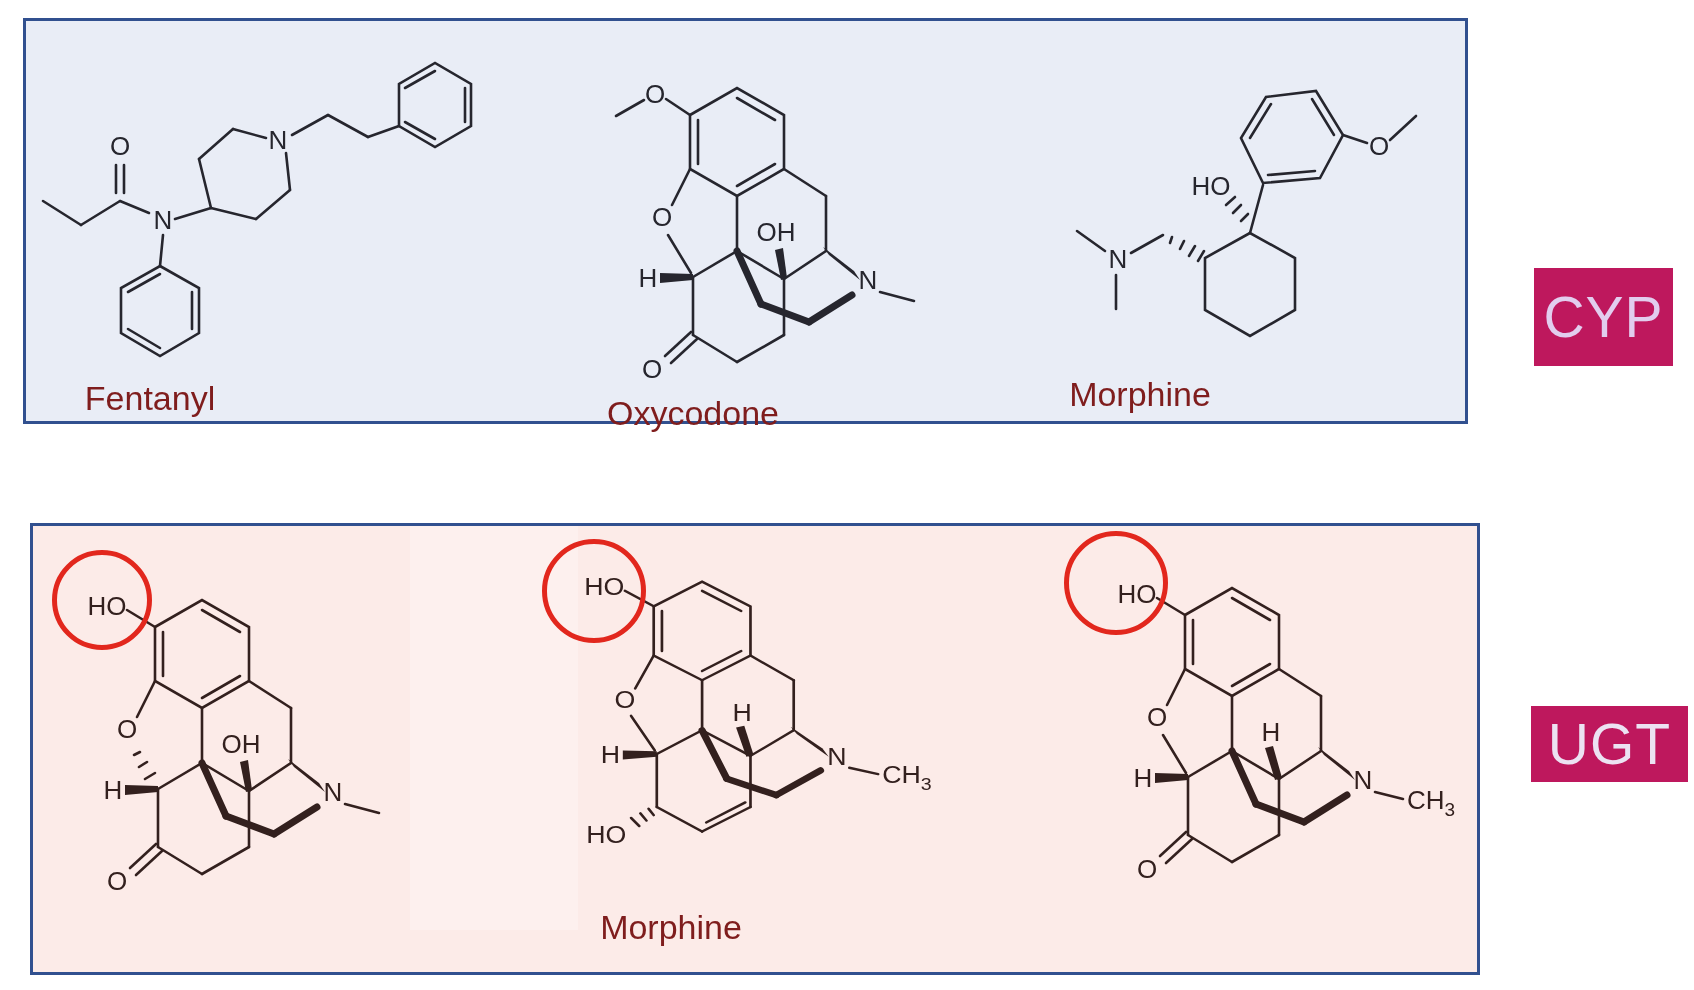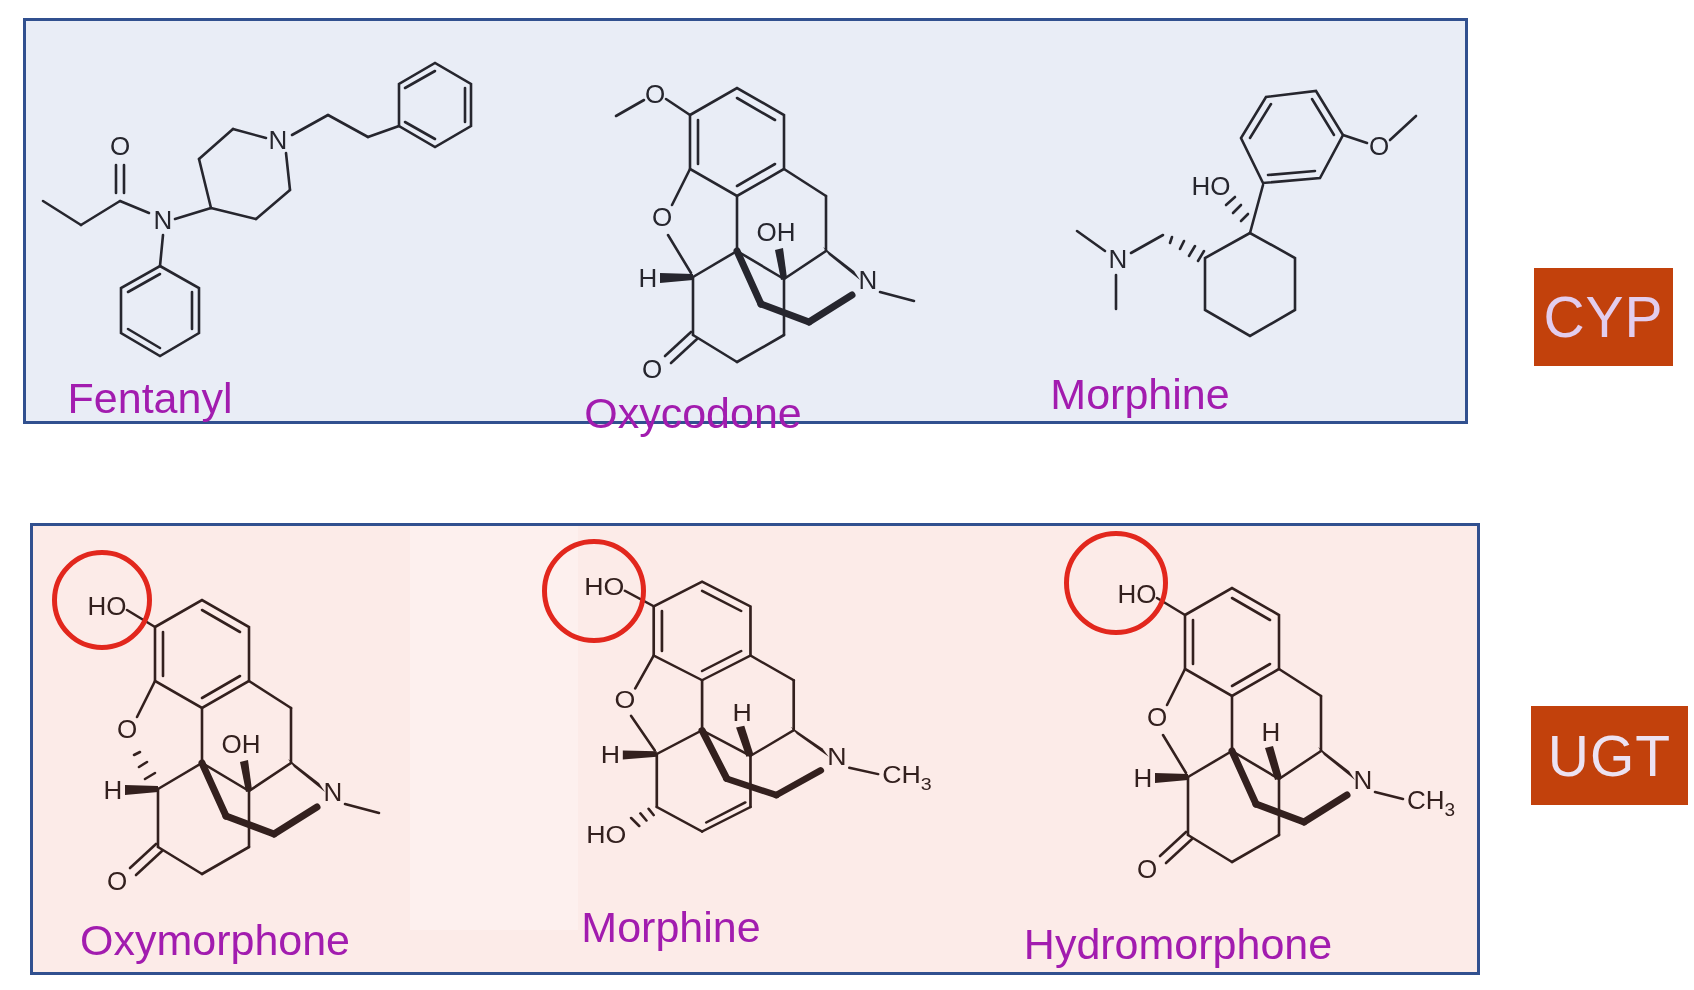--- a/index.html
+++ b/index.html
@@ -3,26 +3,26 @@
 <meta charset="utf-8">
 <style>
   html,body{margin:0;padding:0;}
   body{width:1694px;height:990px;position:relative;background:#ffffff;
        font-family:"Liberation Sans",sans-serif;overflow:hidden;}
   .panel{position:absolute;border:3px solid #31508f;box-sizing:border-box;}
   #cyp-panel{left:23px;top:18px;width:1445px;height:406px;background:#e9edf6;}
   #ugt-panel{left:30px;top:523px;width:1450px;height:452px;background:#fcebe8;}
   .light-strip{position:absolute;left:410px;top:526px;width:168px;height:404px;
        background:rgba(255,255,255,0.28);}
-  .enzyme-box{position:absolute;background:#c2410c;display:flex;align-items:center;
+  .enzyme-box{position:absolute;background:#be185d;display:flex;align-items:center;
        justify-content:center;font-size:57px;letter-spacing:1px;}
   #cyp-box{left:1534px;top:268px;width:139px;height:98px;color:#e2cdee;}
-  #ugt-box{left:1531px;top:706px;width:157px;height:99px;color:#ece2f2;}
-  .mol-label{position:absolute;transform:translate(-50%,-50%);font-size:43px;
-       color:#a21caf;white-space:nowrap;}
+  #ugt-box{left:1531px;top:706px;width:157px;height:76px;color:#ece2f2;}
+  .mol-label{position:absolute;transform:translate(-50%,-50%);font-size:34px;
+       color:#7f1d1d;white-space:nowrap;}
   .mol{position:absolute;overflow:visible;}
   .mol line,.mol path{stroke:var(--ink);stroke-width:2.6;fill:none;stroke-linecap:round;}
   .mol .bold line{stroke-width:7;}
   .mol polygon{fill:var(--ink);stroke:none;}
   .mol text{font-family:"Liberation Sans",sans-serif;font-size:26px;fill:var(--ink);}
   .top-ink{--ink:#26262e;}
   .bot-ink{--ink:#33201e;}
   .hl-circle{position:absolute;border:5px solid #e2271d;border-radius:50%;
        box-sizing:border-box;background:transparent;}
 </style>
@@ -294,23 +294,21 @@
     <polygon points="225,196 231,204 262,229 256,220"></polygon>
     <text x="44" y="52" text-anchor="middle">HO</text>
     <text x="64" y="175" text-anchor="middle">O</text>
     <text x="178" y="190" text-anchor="middle">H</text>
     <text x="50" y="236" text-anchor="middle">H</text>
     <text x="54" y="327" text-anchor="middle">O</text>
     <text x="270" y="238" text-anchor="middle">N</text>
     <text x="314" y="258" text-anchor="start"><tspan>CH</tspan><tspan dy="7" font-size="19">3</tspan></text>
   </svg>
 
-  <div class="mol-label" style="left:182px;top:414px">Oxymorphone</div>
   <div class="mol-label" style="left:638px;top:401px">Morphine</div>
-  <div class="mol-label" style="left:1145px;top:418px">Hydromorphone</div>
 </div>
 
 <div class="light-strip"></div>
 
 <div class="hl-circle" style="left:52px;top:550px;width:100px;height:100px"></div>
 <div class="hl-circle" style="left:542px;top:539px;width:104px;height:104px"></div>
 <div class="hl-circle" style="left:1064px;top:531px;width:104px;height:104px"></div>
 
 <div class="enzyme-box" id="cyp-box">
   <span>CYP</span>

